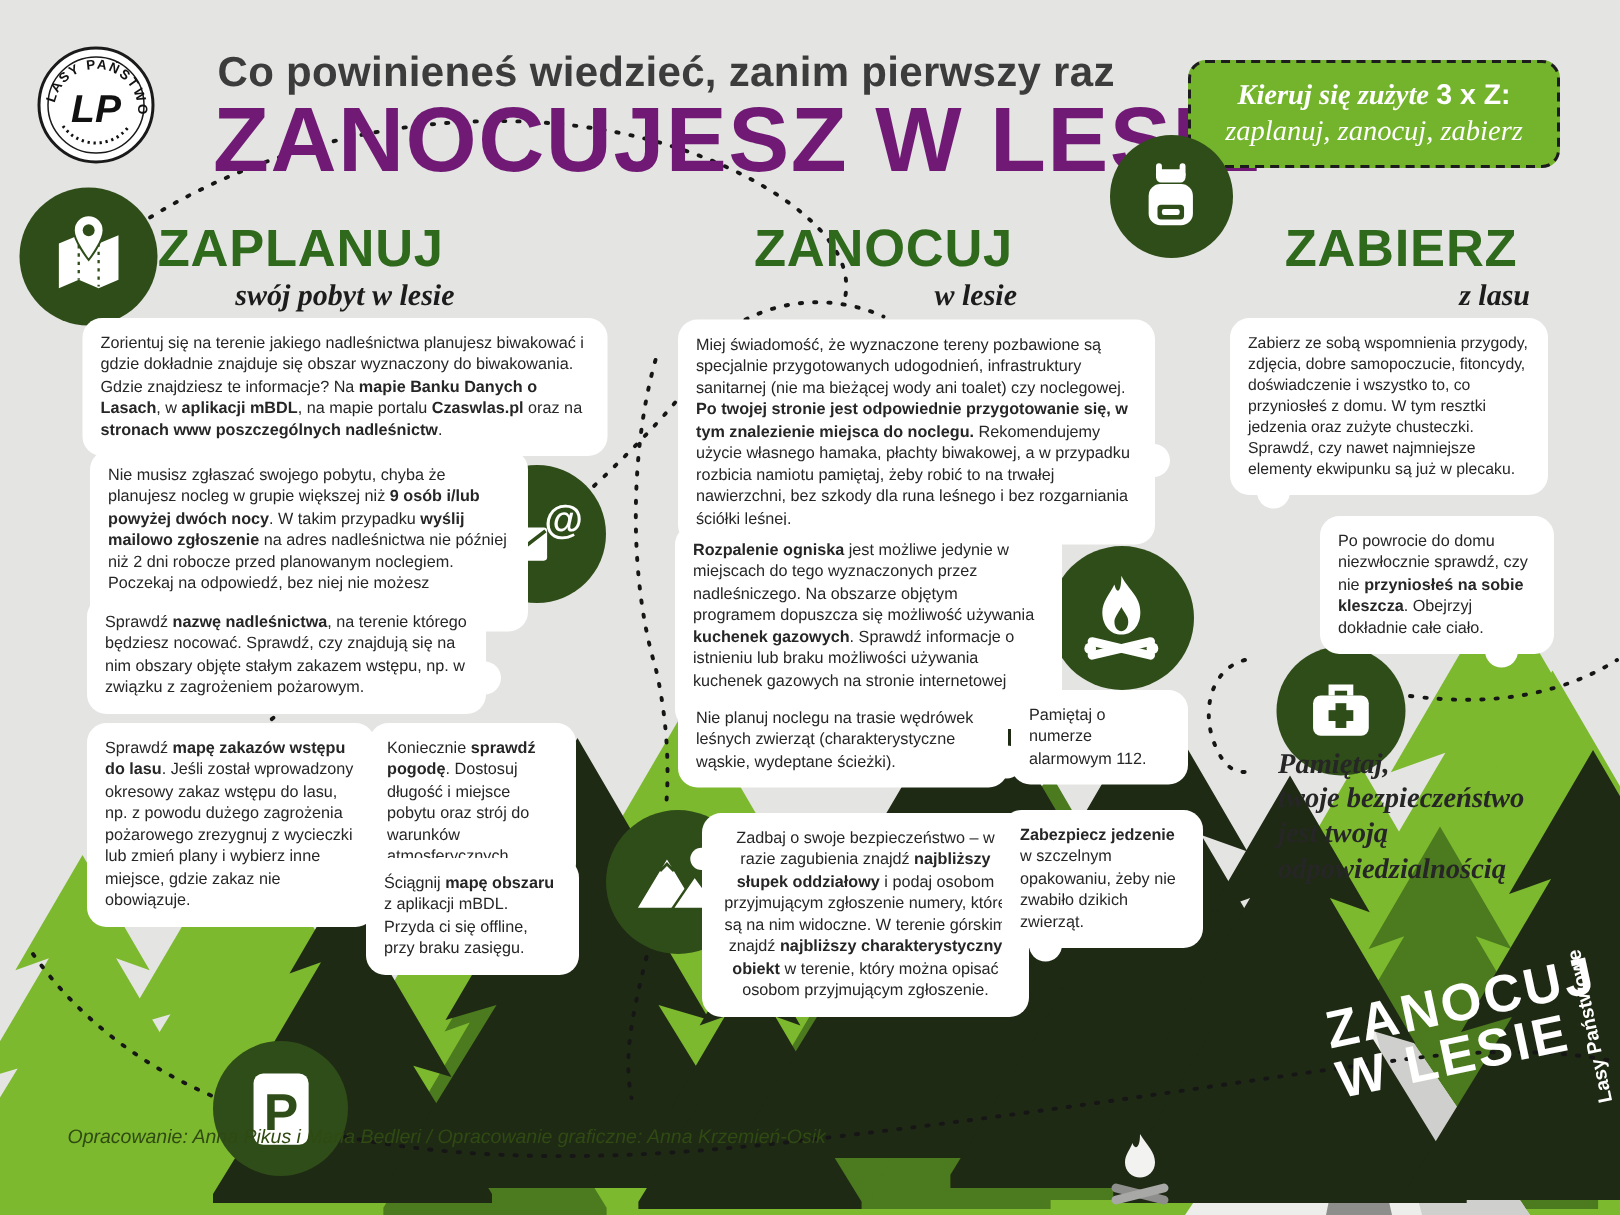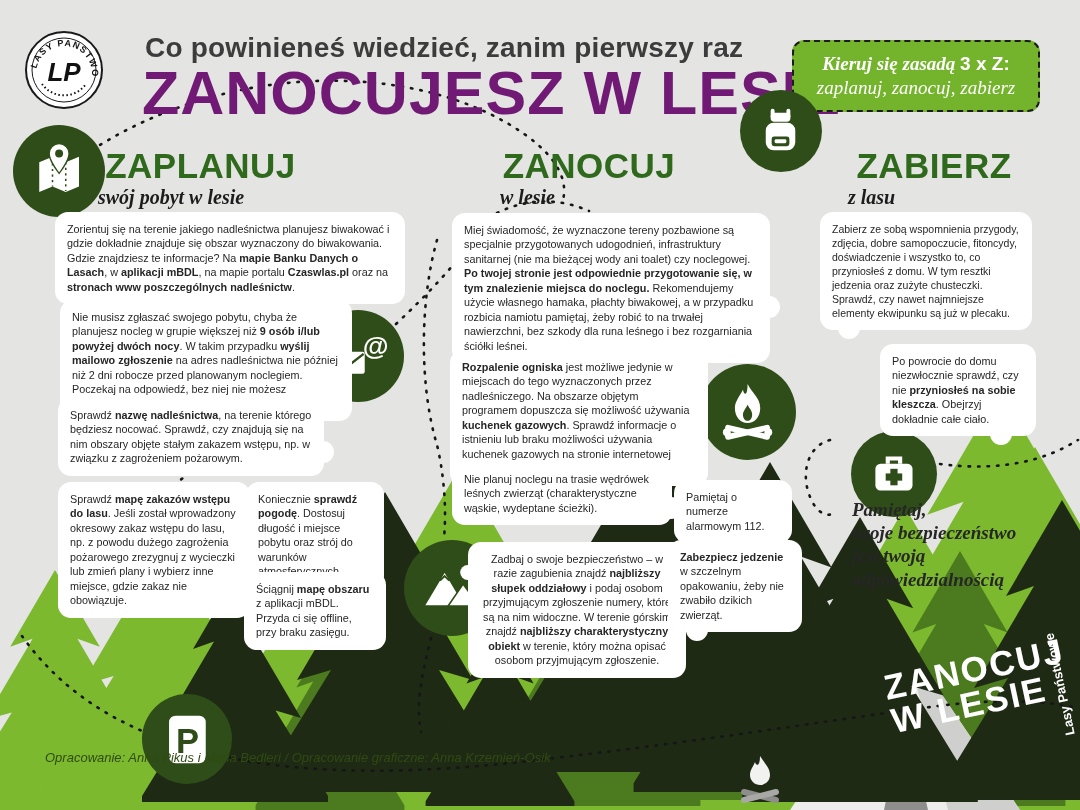--- a/index.html
+++ b/index.html
@@ -15,21 +15,21 @@
   .kicker{position:absolute;left:145px;top:32px;font-size:28px;font-weight:700;color:#3c3c3c;z-index:25;letter-spacing:.2px;}
   .main-title{position:absolute;left:142px;top:58px;font-size:61px;font-weight:700;color:#701a75;letter-spacing:1px;z-index:25;}
   .rule-badge{position:absolute;left:792px;top:40px;width:248px;height:72px;background:#74B42C;border:2.5px dashed #1c1c1c;border-radius:12px;z-index:25;color:#fff;text-align:center;display:flex;flex-direction:column;justify-content:center;gap:2px;box-sizing:border-box;}
   .rule-badge .l1{font-family:"Liberation Serif",serif;font-style:italic;font-weight:700;font-size:19px;}
   .rule-badge .l1 .bz{font-family:"Liberation Sans",sans-serif;font-style:normal;font-weight:800;}
   .rule-badge .l2{font-family:"Liberation Serif",serif;font-style:italic;font-size:19px;}
 
   
   .colhead{position:absolute;z-index:25;}
   .colhead .t{font-size:35px;font-weight:800;color:#2E691C;text-align:center;letter-spacing:.5px;}
-  .colhead .s{font-family:"Liberation Serif",serif;font-style:italic;font-weight:700;font-size:20px;color:#1c1c1c;text-align:left;margin-top:0;}
+  .colhead .s{font-family:"Liberation Serif",serif;font-style:italic;font-weight:700;font-size:20px;color:#1c1c1c;text-align:right;margin-top:0;}
   #h-plan{left:98px;top:146px;width:205px;}
   #h-noc{left:500px;top:146px;width:178px;}
   #h-zab{left:848px;top:146px;width:172px;}
 
   
   .circle{position:absolute;border-radius:50%;background:#2F4D18;z-index:28;display:flex;align-items:center;justify-content:center;}
   #ic-pin{left:13px;top:125px;width:92px;height:92px;}
   #ic-mail{left:312px;top:310px;width:92px;height:92px;}
   #ic-fire{left:700px;top:364px;width:96px;height:96px;}
   #ic-mnt{left:404px;top:540px;width:96px;height:96px;}
@@ -49,21 +49,21 @@
   #c-plan2{left:60px;top:300px;width:292px;}
   #c-plan3{left:58px;top:398px;width:266px;}
   #c-plan4{left:58px;top:482px;width:192px;}
   #c-plan5{left:246px;top:482px;width:138px;}
   #c-plan6{left:58px;top:612px;width:172px;}
   #c-plan7{left:244px;top:572px;width:142px;}
   #c-plan8{left:244px;top:654px;width:140px;}
   #c-noc1{left:452px;top:213px;width:318px;}
   #c-noc2{left:450px;top:350px;width:258px;}
   #c-noc3{left:452px;top:462px;width:220px;}
-  #c-noc4{left:674px;top:480px;width:118px;}
+  #c-noc4{left:674px;top:460px;width:118px;}
   #c-noc5{left:468px;top:542px;width:218px;text-align:center;}
   #c-noc6{left:668px;top:540px;width:134px;}
   #c-zab1{left:820px;top:212px;width:212px;font-size:10.5px;}
   #c-zab2{left:880px;top:344px;width:156px;}
 
   .safety-note{position:absolute;left:852px;top:498px;width:216px;z-index:30;text-align:left;font-family:"Liberation Serif",serif;font-style:italic;font-weight:800;font-size:19px;line-height:1.22;color:#262626;white-space:pre-line;}
 
   
   .stamp{position:absolute;left:886px;top:650px;width:200px;transform:rotate(-12deg);z-index:26;color:#fff;}
   .stamp .l{font-size:35px;font-weight:900;letter-spacing:2px;line-height:.98;font-family:"Liberation Sans",sans-serif;}
@@ -152,21 +152,21 @@
       </text>
       <path d="M 18 54 A 27 27 0 0 0 62 54" fill="none" stroke="#111" stroke-width="2" stroke-dasharray="1.5 2.5"></path>
       <text x="40" y="51" text-anchor="middle" font-size="26" font-weight="900" font-style="italic" fill="#111">LP</text>
     </svg>
   </div>
 
   <div class="kicker">Co powinieneś wiedzieć, zanim pierwszy raz</div>
   <div class="main-title">ZANOCUJESZ W LESIE</div>
 
   <div class="rule-badge">
-    <div class="l1"><span>Kieruj się zasadą </span><span class="bz">3 x Z:</span></div>
+    <div class="l1"><span>Kieruj się zużyte </span><span class="bz">3 x Z:</span></div>
     <div class="l2">zaplanuj, zanocuj, zabierz</div>
   </div>
 
   <div class="colhead" id="h-plan">
     <div class="t">ZAPLANUJ</div>
     <div class="s">swój pobyt w lesie</div>
   </div>
   <div class="colhead" id="h-noc">
     <div class="t">ZANOCUJ</div>
     <div class="s">w lesie</div>

